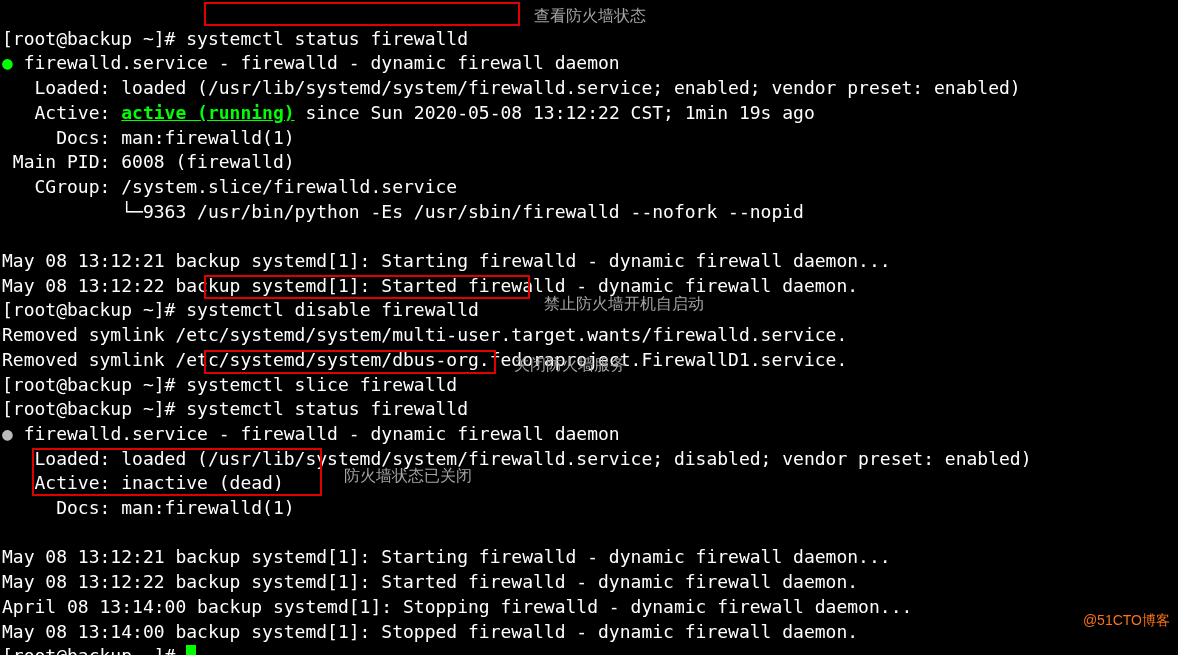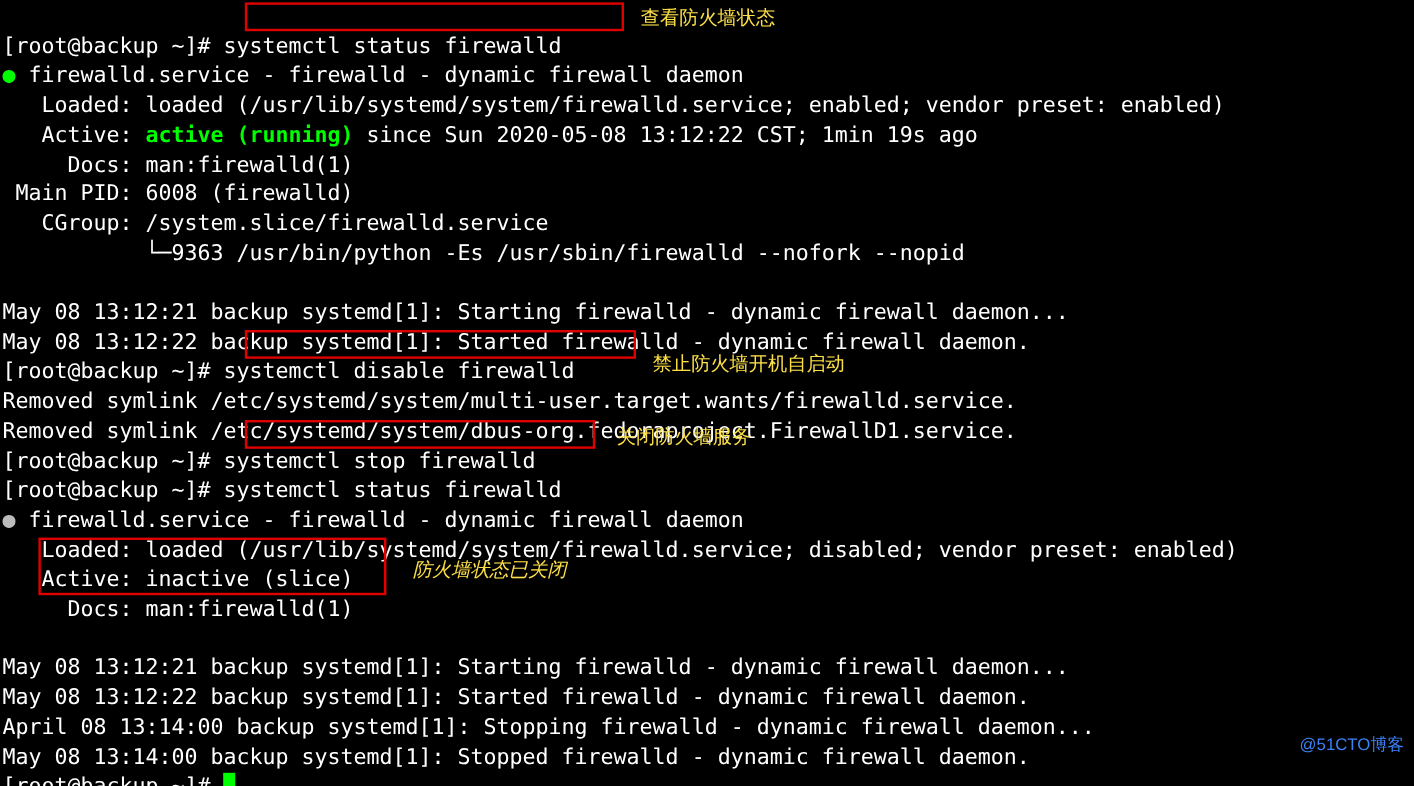--- a/index.html
+++ b/index.html
@@ -11,48 +11,48 @@
     font-size:18px;
     line-height:24.7px;
     color:#fff;
     position:relative;
   }
   .term{
     white-space:pre;
     padding:2px 2px 0 2px;
   }
   .g{color:#00ff00;}   
-  .b{font-weight:bold;}
+  .b{font-weight:bold;text-decoration:underline;}
   .dot-g{color:#00ff00;}
   .dot-w{color:#bbb;}
   .cursor{
     display:inline-block;
     width:10px;height:20px;
     background:#00ff00;
     vertical-align:middle;
     transform:translateY(-2px);
   }
   .annot{
     position:absolute;
     border:2px solid #e00000;
     box-sizing:border-box;
     pointer-events:none;
   }
   .annot-label{
     position:absolute;
-    color:#fde047;
+    color:#a3a3a3;
     font-family:"Microsoft YaHei","SimSun",sans-serif;
     font-size:16px;
     white-space:nowrap;
     pointer-events:none;
   }
   .watermark{
     position:absolute;
     right:8px;bottom:22px;
-    color:#3b82f6;
+    color:#f97316;
     font-family:"Microsoft YaHei",sans-serif;
     font-size:14px;
   }
 </style>
 </head>
 <body>
 
 <div class="term">
 <span>[root@backup ~]# </span><span>systemctl status firewalld</span>
 <span class="dot-g">●</span><span> firewalld.service - firewalld - dynamic firewall daemon</span>
@@ -61,39 +61,39 @@
 <span>     Docs: man:firewalld(1)</span>
 <span> Main PID: 6008 (firewalld)</span>
 <span>   CGroup: /system.slice/firewalld.service</span>
 <span>           └─9363 /usr/bin/python -Es /usr/sbin/firewalld --nofork --nopid</span>
 
 <span>May 08 13:12:21 backup systemd[1]: Starting firewalld - dynamic firewall daemon...</span>
 <span>May 08 13:12:22 backup systemd[1]: Started firewalld - dynamic firewall daemon.</span>
 <span>[root@backup ~]# </span><span>systemctl disable firewalld</span>
 <span>Removed symlink /etc/systemd/system/multi-user.target.wants/firewalld.service.</span>
 <span>Removed symlink /etc/systemd/system/dbus-org.fedoraproject.FirewallD1.service.</span>
-<span>[root@backup ~]# </span><span>systemctl stop firewalld</span>
+<span>[root@backup ~]# </span><span>systemctl slice firewalld</span>
 <span>[root@backup ~]# </span><span>systemctl status firewalld</span>
 <span class="dot-w">●</span><span> firewalld.service - firewalld - dynamic firewall daemon</span>
 <span>   Loaded: loaded (/usr/lib/systemd/system/firewalld.service; disabled; vendor preset: enabled)</span>
-<span>   Active: inactive (slice)</span>
+<span>   Active: inactive (dead)</span>
 <span>     Docs: man:firewalld(1)</span>
 
 <span>May 08 13:12:21 backup systemd[1]: Starting firewalld - dynamic firewall daemon...</span>
 <span>May 08 13:12:22 backup systemd[1]: Started firewalld - dynamic firewall daemon.</span>
 <span>April 08 13:14:00 backup systemd[1]: Stopping firewalld - dynamic firewall daemon...</span>
 <span>May 08 13:14:00 backup systemd[1]: Stopped firewalld - dynamic firewall daemon.</span>
 <span>[root@backup ~]# </span><span class="cursor"></span>
 </div>
 
 <div class="annot" style="left:204px;top:2px;width:316px;height:24px;"></div>
 <div class="annot-label" style="left:534px;top:4px;">查看防火墙状态</div>
 
 <div class="annot" style="left:204px;top:275px;width:326px;height:24px;"></div>
 <div class="annot-label" style="left:544px;top:292px;">禁止防火墙开机自启动</div>
 
 <div class="annot" style="left:204px;top:350px;width:292px;height:24px;"></div>
 <div class="annot-label" style="left:514px;top:353px;">关闭防火墙服务</div>
 
 <div class="annot" style="left:32px;top:448px;width:290px;height:48px;"></div>
-<div class="annot-label" style="left:344px;top:464px;font-style:italic;">防火墙状态已关闭</div>
+<div class="annot-label" style="left:344px;top:464px;">防火墙状态已关闭</div>
 
 <div class="watermark">@51CTO博客</div>
 
 </body></html>

